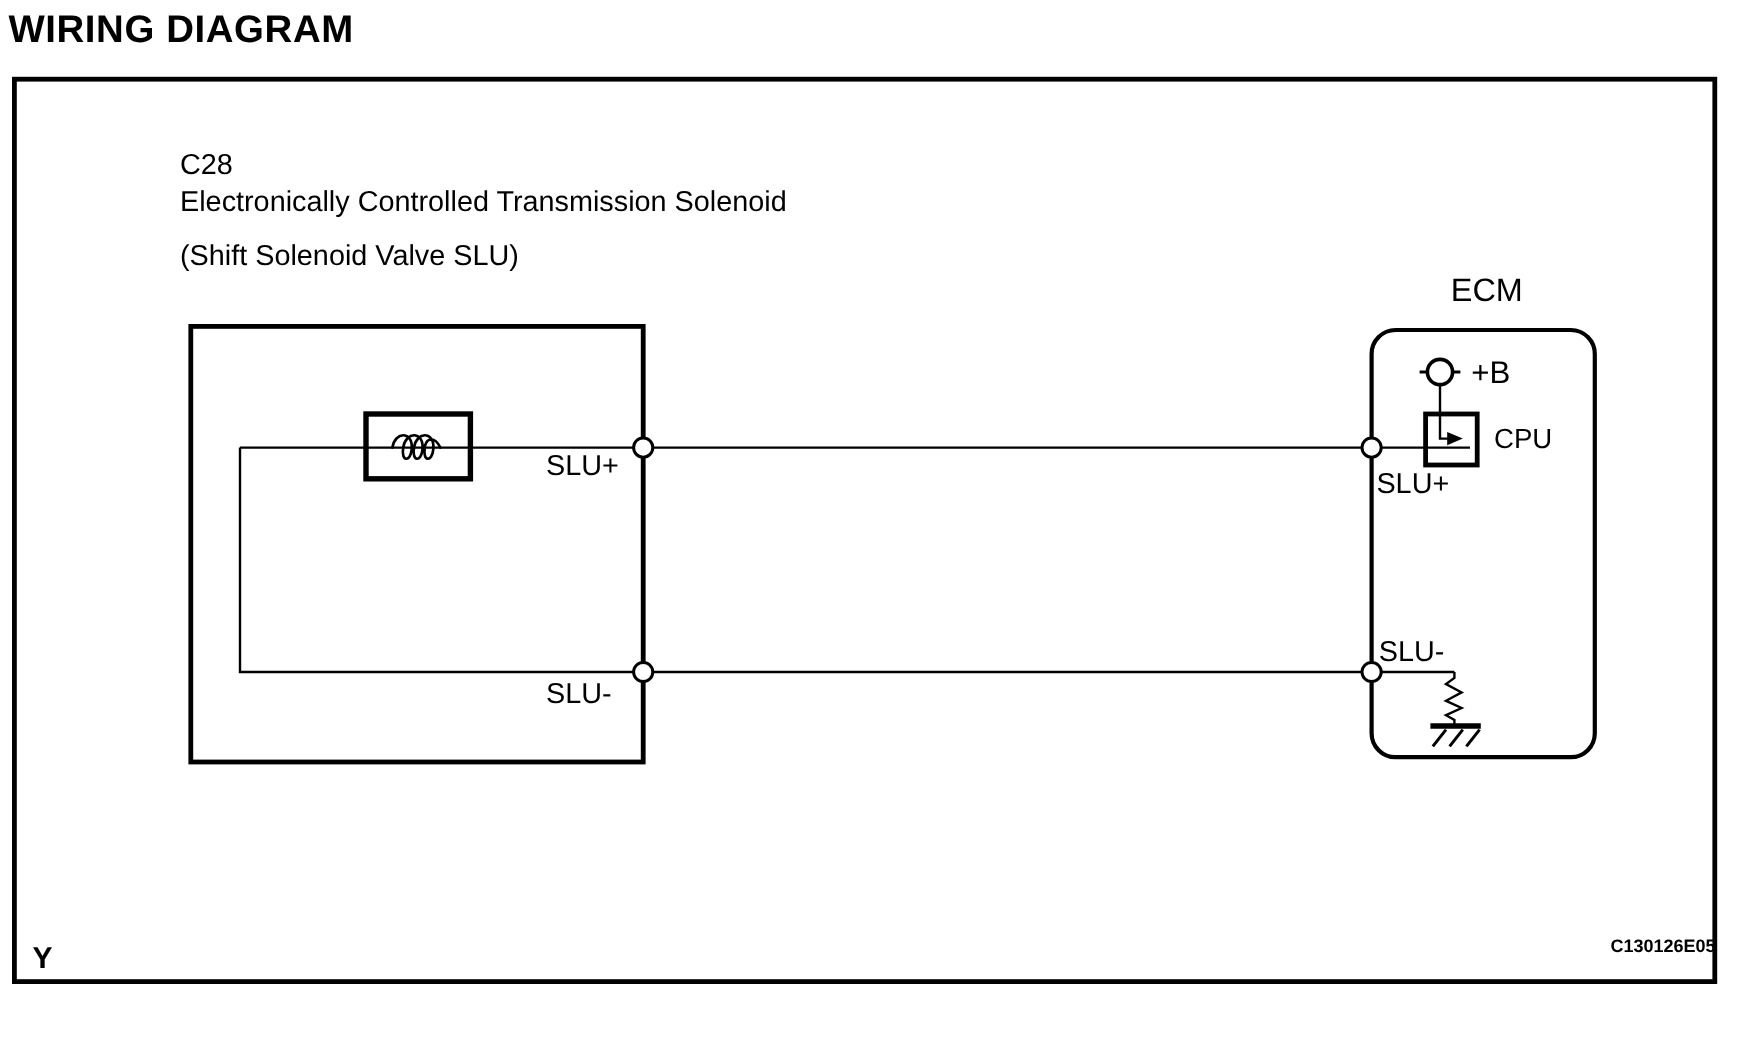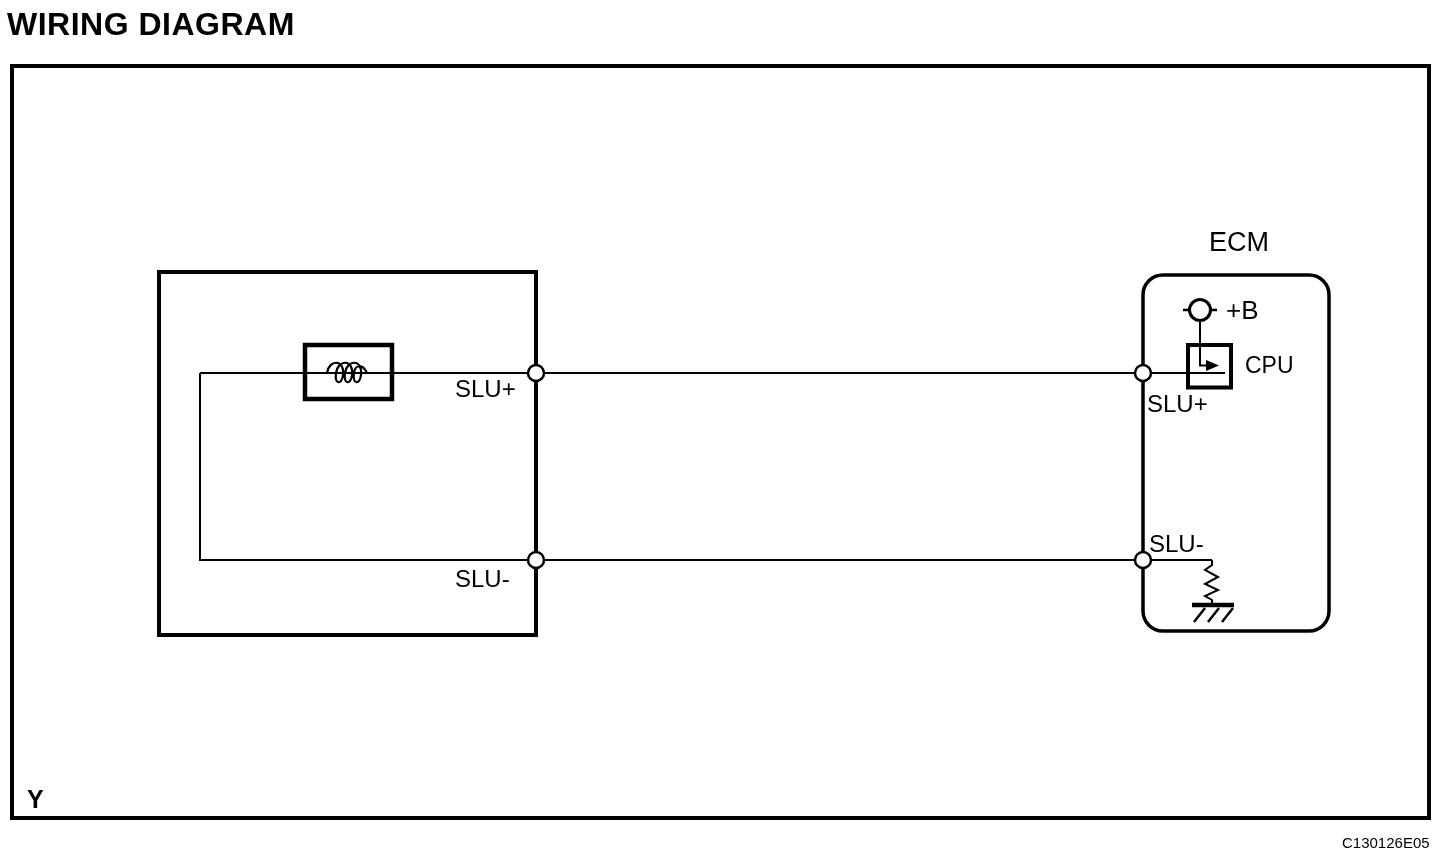--- a/index.html
+++ b/index.html
@@ -22,21 +22,21 @@
   .connector-variant { left: 150px; top: 200px; font-size: 24px; }
   .lbl { font-size: 24px; }
   .slu-plus-left { left: 455px; top: 375px; }
   .slu-minus-left { left: 455px; top: 565px; }
   .ecm-title { left: 1209px; top: 227px; font-size: 27px; }
   .plus-b { left: 1226px; top: 295px; font-size: 26px; }
   .cpu-label { left: 1245px; top: 352px; font-size: 23px; }
   .slu-plus-ecm { left: 1147px; top: 390px; }
   .slu-minus-ecm { left: 1149px; top: 530px; }
   .footer-y { left: 27px; top: 785px; font-size: 25px; font-weight: bold; }
-  .footer-code { left: 1342px; top: 834px; font-size: 15px; }
+  .footer-code { left: 1342px; top: 780px; font-size: 15px; font-weight: bold; }
 </style>
 </head>
 <body>
 
 <div class="canvas">
 
   <svg class="linework" viewBox="0 0 1456 866" aria-hidden="true">
 
     <path class="ln" d="M200,373 H1225" stroke-width="2"></path>
     <path class="ln" d="M200,373 V560 H1212" stroke-width="2"></path>
@@ -66,20 +66,25 @@
     <path class="ln" stroke-width="2.5" d="M1233,608 L1222,622 M1219,608 L1208,622 M1205,608 L1194,622"></path>
 
     <circle class="term" cx="536" cy="373" r="8" stroke-width="2.5"></circle>
     <circle class="term" cx="536" cy="560" r="8" stroke-width="2.5"></circle>
     <circle class="term" cx="1143" cy="373" r="8" stroke-width="2.5"></circle>
     <circle class="term" cx="1143" cy="560" r="8" stroke-width="2.5"></circle>
   </svg>
 
   <h1 class="t page-title">WIRING DIAGRAM</h1>
 
+  <div class="t connector-block">
+    <div>C28</div>
+    <div>Electronically Controlled Transmission Solenoid</div>
+  </div>
+  <div class="t connector-variant">(Shift Solenoid Valve SLU)</div>
 
   <div class="t lbl slu-plus-left">SLU+</div>
   <div class="t lbl slu-minus-left">SLU-</div>
 
   <div class="t ecm-title">ECM</div>
   <div class="t plus-b">+B</div>
   <div class="t cpu-label">CPU</div>
   <div class="t lbl slu-plus-ecm">SLU+</div>
   <div class="t lbl slu-minus-ecm">SLU-</div>
 

